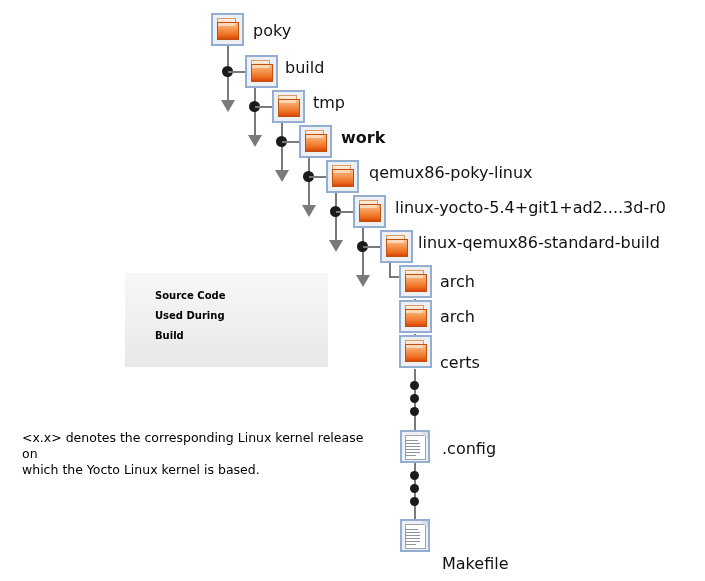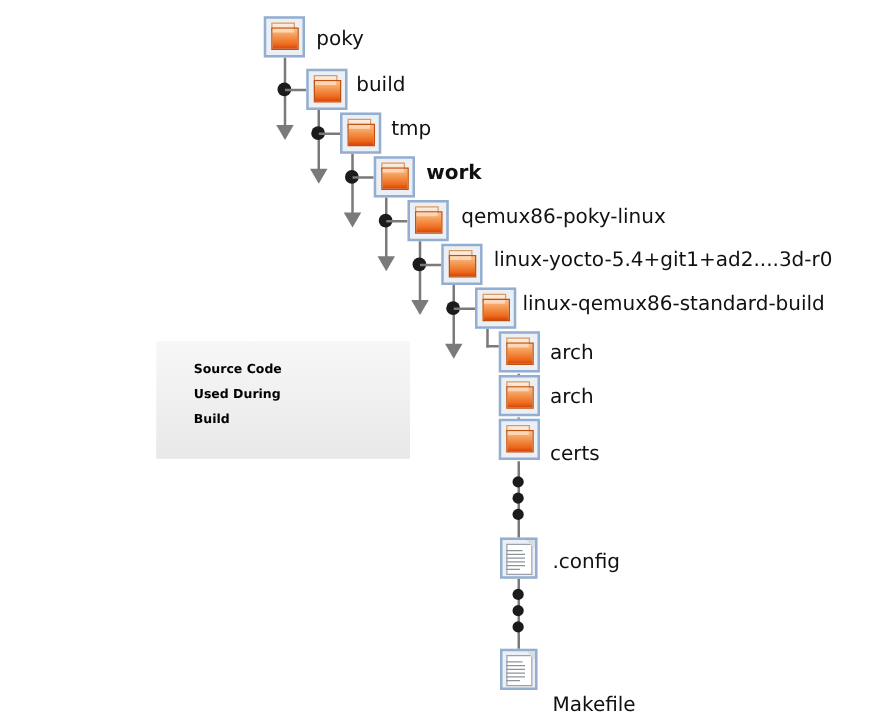--- a/index.html
+++ b/index.html
@@ -350,15 +350,17 @@
     <div class="label" style="left:442px; top:556px;">Makefile</div>
   </div>
 
   <div id="callout">
     <div class="ctext">Source Code
 Used During
 Build</div>
   </div>
 
   <div id="note">
+    <div class="nbody">&lt;x.x&gt; denotes the corresponding Linux kernel release on
+which the Yocto Linux kernel is based.</div>
   </div>
 
 </div>
 
 </body></html>

